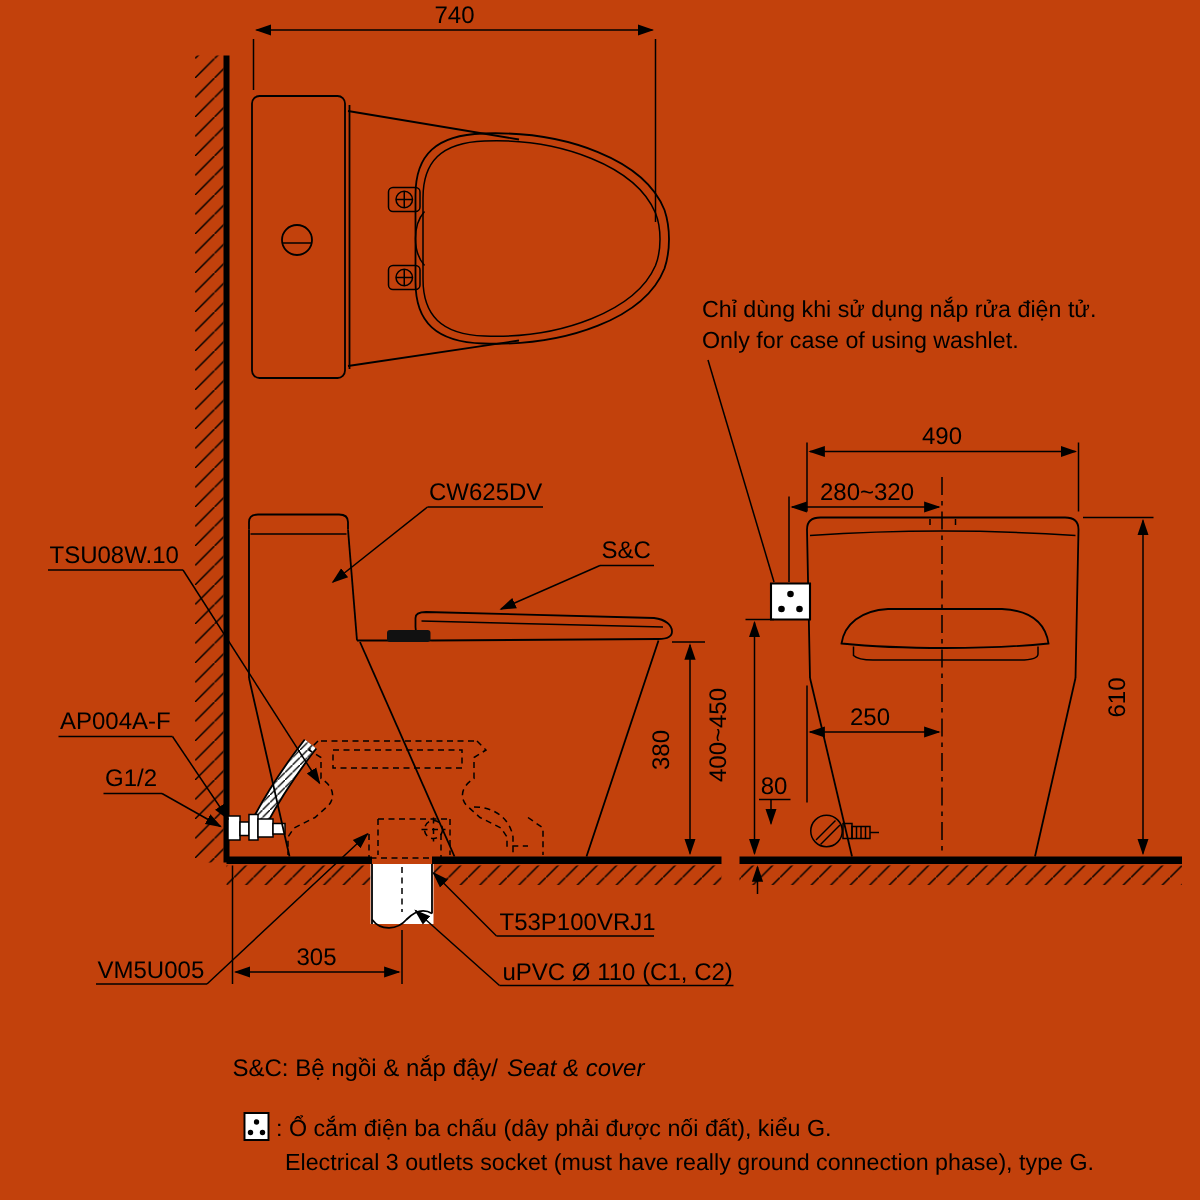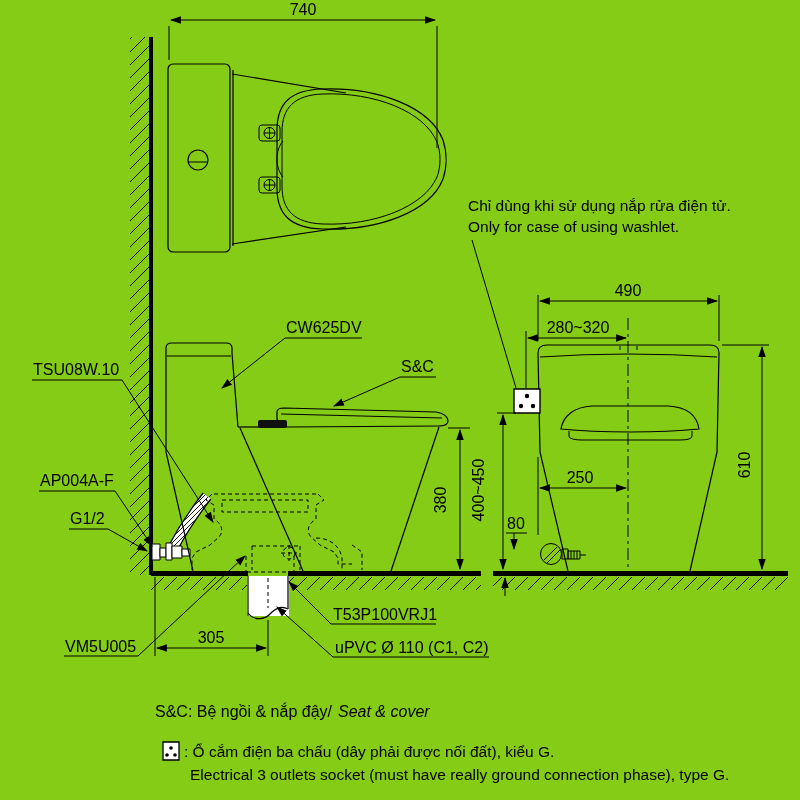--- a/index.html
+++ b/index.html
@@ -1,16 +1,16 @@
 <!DOCTYPE html>
 <html><head>
 <meta charset="utf-8">
 <style>
   html,body{margin:0;padding:0;background:#fff;}
-  .page{position:relative;width:800px;height:800px;background:#84cc16;overflow:hidden;}
+  .page{position:relative;width:800px;height:800px;background:#c2410c;overflow:hidden;}
   svg{display:block;}
   svg *{vector-effect:non-scaling-stroke;}
   .ln{stroke:#000;fill:none;stroke-width:1.2;}
   .thin{stroke:#000;fill:none;stroke-width:1;}
   .hid{stroke:#000;fill:none;stroke-width:1;stroke-dasharray:4 3;}
   .cl{stroke:#000;fill:none;stroke-width:1;stroke-dasharray:12 4 3 4;}
   .dim{stroke:#000;fill:none;stroke-width:1;}
   .solid{fill:#000;stroke:none;}
   text{fill:#000;font-family:"Liberation Sans","DejaVu Sans",sans-serif;font-size:16px;}
   .t15{font-size:15.5px;}

